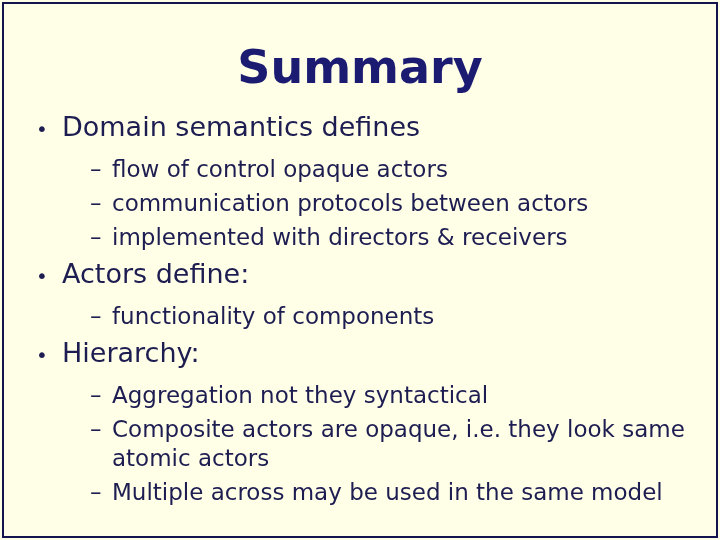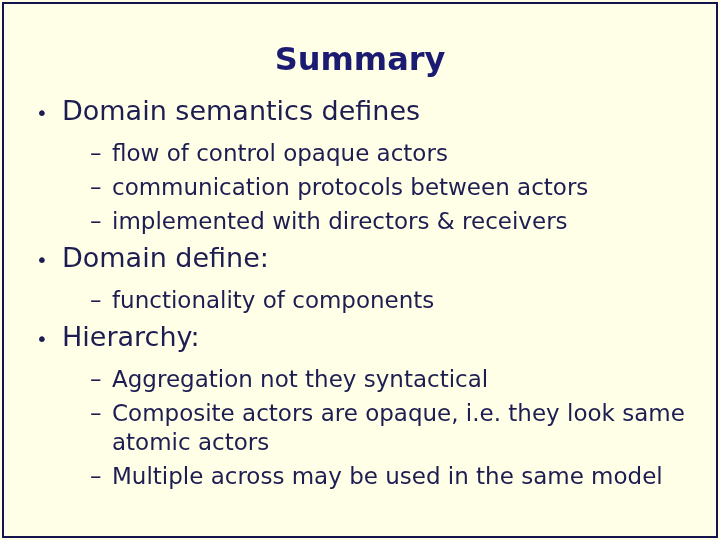--- a/index.html
+++ b/index.html
@@ -17,21 +17,21 @@
   }
   .frame {
     position: absolute;
     inset: 2px;
     border: 2px solid #13134e;
     pointer-events: none;
   }
   .title {
     padding-top: 42px;
     text-align: center;
-    font-size: 32px;
+    font-size: 46px;
     line-height: 1.1;
     font-weight: bold;
     color: #1b1b72;
     letter-spacing: 0px;
   }
   .content {
     margin-top: 18px;
     margin-left: 36px;
     margin-right: 26px;
     color: #1d1d52;
@@ -83,21 +83,21 @@
     </div>
     <div class="l2">
       <span class="l2m">–</span><span class="l2t">communication protocols between actors</span>
     </div>
     <div class="l2">
       <span class="l2m">–</span><span class="l2t">implemented with directors &amp; receivers</span>
     </div>
 
     <div class="l1">
       <span class="l1m">•</span>
-      <span class="l1t">Domain define:</span>
+      <span class="l1t">Actors define:</span>
     </div>
     <div class="l2">
       <span class="l2m">–</span><span class="l2t">functionality of components</span>
     </div>
 
     <div class="l1">
       <span class="l1m">•</span>
       <span class="l1t">Hierarchy:</span>
     </div>
     <div class="l2">

